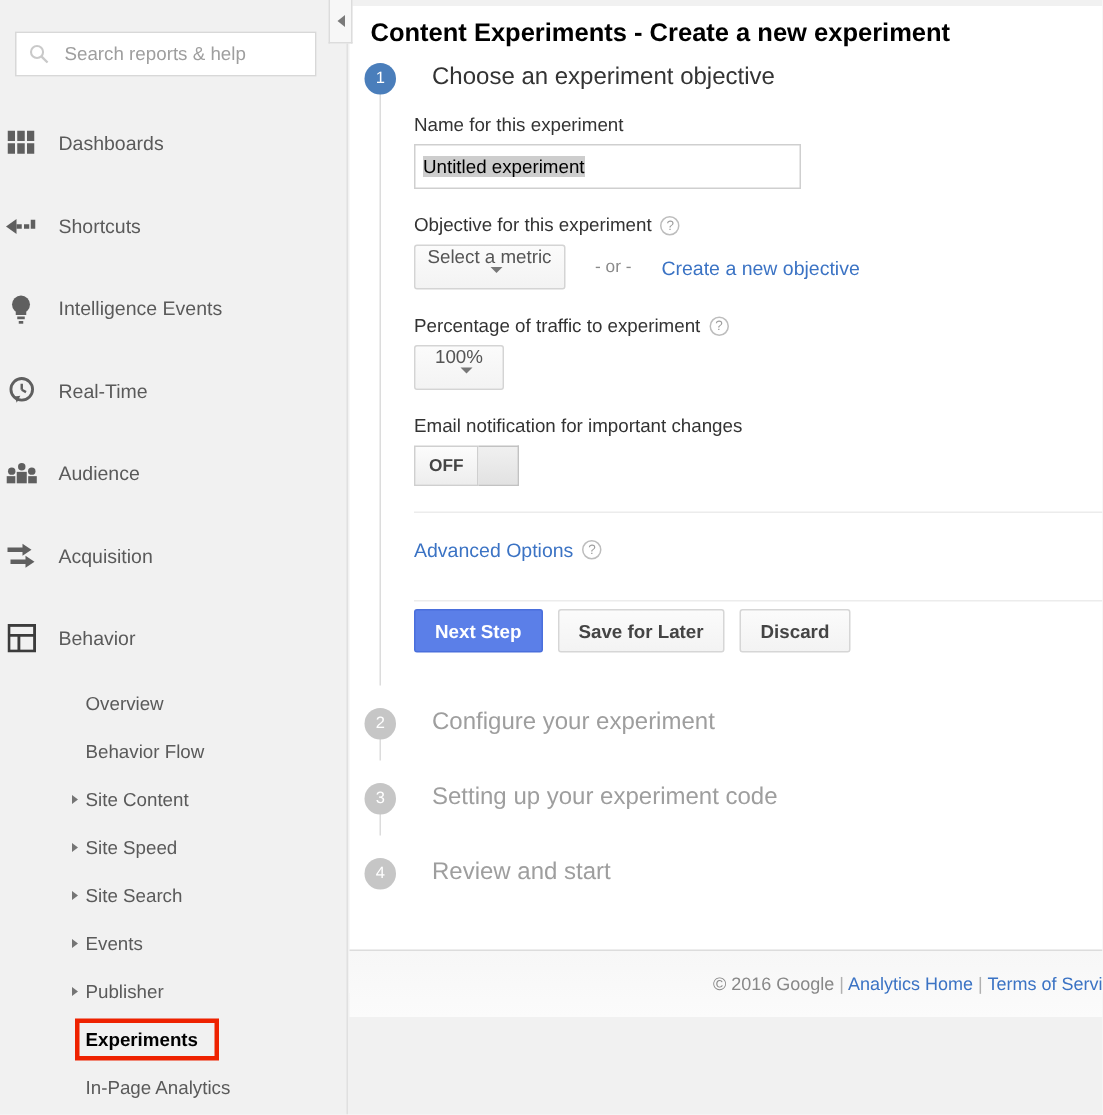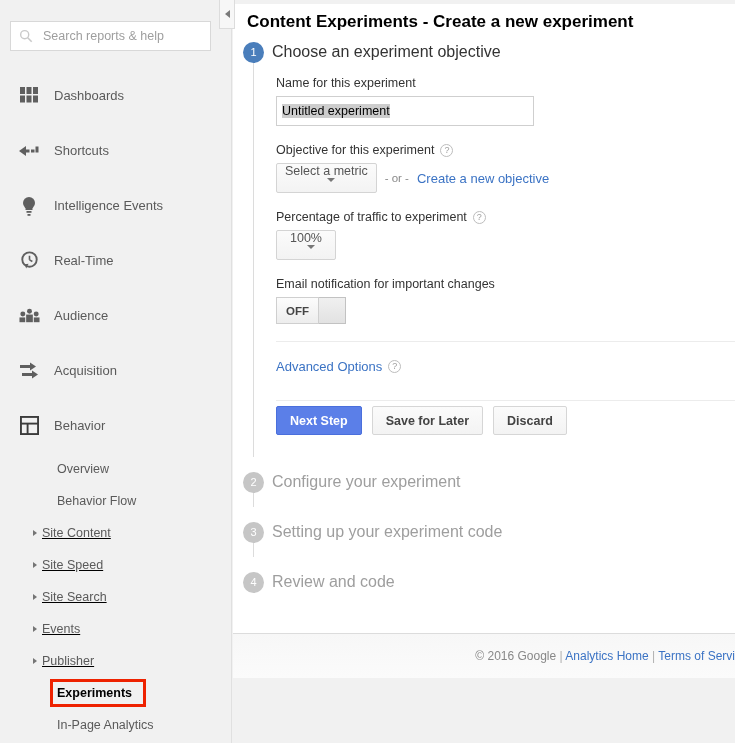--- a/index.html
+++ b/index.html
@@ -31,39 +31,39 @@
   .search-input {
     border: 0; outline: 0; background: transparent;
     font-family: "Liberation Sans", sans-serif;
     font-size: 12.5px; color: #444; width: 100%;
   }
   .search-input::placeholder { color: #9e9e9e; }
 
   .nav { position: absolute; left: 0; top: 68px; width: 232px; }
   .nav-item {
     display: flex; align-items: center;
-    height: 55px; padding-left: 16px;
+    height: 55px; padding-left: 1px;
     cursor: pointer;
   }
   .nav-item .nav-ico {
     width: 26px; height: 26px; flex: 0 0 26px;
     margin-right: 12px;
     display: flex; align-items: center; justify-content: center;
   }
   .nav-item .nav-label {
     font-size: 13px; color: #5a5a5a;
   }
 
   .subnav { padding-bottom: 6px; }
   .sub-item {
     height: 32px; display: flex; align-items: center;
     padding-left: 57px; cursor: pointer; position: relative;
   }
   .sub-item .sub-label { font-size: 12.5px; color: #5a5a5a; }
-  .sub-item.has-caret { padding-left: 33px; text-decoration: underline; }
+  .sub-item.has-caret { padding-left: 48px; }
   .caret {
     width: 0; height: 0; flex: 0 0 auto;
     border-left: 4px solid #757575;
     border-top: 3.5px solid transparent;
     border-bottom: 3.5px solid transparent;
     margin-right: 5px;
   }
   .sub-item.selected .sub-label { color: #000; font-weight: bold; }
   .hl-box {
     position: absolute;
@@ -109,21 +109,21 @@
   .bubble {
     width: 21px; height: 21px; border-radius: 50%;
     flex: 0 0 21px;
     display: flex; align-items: center; justify-content: center;
     font-size: 11px; color: #fff;
     background: #c6c6c6;
     position: relative; z-index: 2;
   }
   .step.active .bubble { background: #4a7ebb; }
   .step-title {
-    margin-left: 8px; font-size: 16px; color: #9e9e9e;
+    margin-left: 24px; font-size: 16px; color: #9e9e9e;
   }
   .step.active .step-title { color: #333; }
   .connector {
     position: absolute; left: 10px; top: 24px; bottom: 0;
     width: 1px; background: #dcdcdc;
   }
   .step-body { padding-left: 33px; padding-top: 10px; padding-bottom: 8px; }
 
   .field { margin-bottom: 17px; }
   .field-label {
@@ -155,21 +155,21 @@
     display: flex; align-items: center;
     padding: 0 8px; cursor: pointer; flex-direction: column;
   }
   .dd-text { font-size: 12.5px; color: #555; }
   .dd-caret {
     width: 0; height: 0; margin-left: 10px;
     border-top: 4px solid #777;
     border-left: 4px solid transparent;
     border-right: 4px solid transparent;
   }
-  .or-text { font-size: 11.5px; color: #8a8a8a; margin: 0 8px; }
+  .or-text { font-size: 11.5px; color: #8a8a8a; margin: 0 20px; }
   .link { font-size: 13px; color: #3b73c4; cursor: pointer; }
 
   .toggle { display: flex; height: 27px; width: 70px; cursor: pointer; border-radius: 11px; }
   .toggle .tg-off {
     flex: 1; border: 1px solid #cfcfcf;
     background: linear-gradient(#fcfcfc,#ededed);
     display: flex; align-items: center; justify-content: center;
     font-size: 11.5px; font-weight: bold; color: #444;
   }
   .toggle .tg-knob {
@@ -446,21 +446,21 @@
         <div class="connector"></div>
         <div class="step-head">
           <span class="bubble">3</span>
           <span class="step-title">Setting up your experiment code</span>
         </div>
       </div>
 
       <div class="step idle">
         <div class="step-head">
           <span class="bubble">4</span>
-          <span class="step-title">Review and code</span>
+          <span class="step-title">Review and start</span>
         </div>
       </div>
 
     </div>
   </div>
 
   <div class="footer">
     <div class="footer-inner">
       <span>© 2016 Google</span>
       <span class="footer-sep">|</span>

